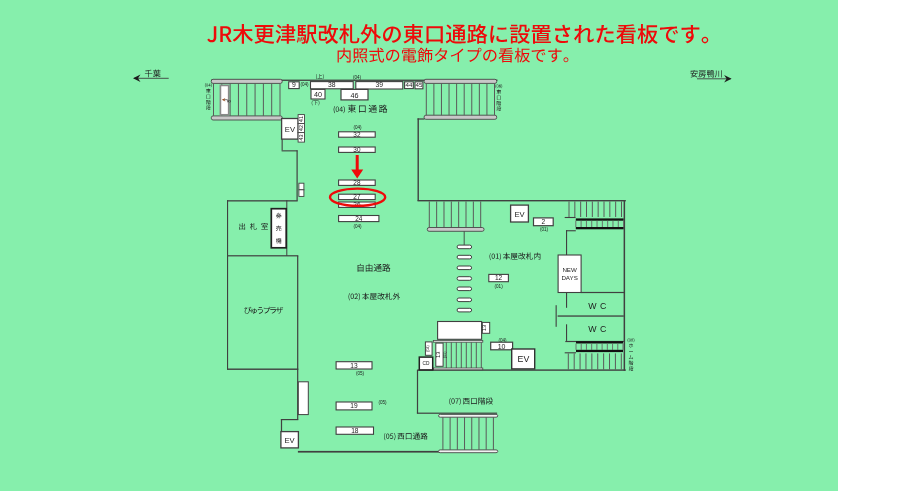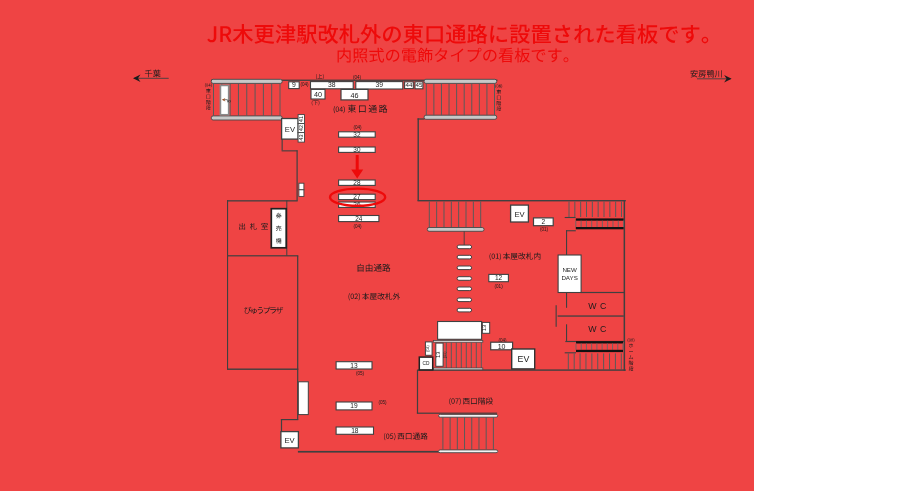--- a/index.html
+++ b/index.html
@@ -1,15 +1,15 @@
 <!DOCTYPE html>
 <html><head><meta charset="utf-8"><title>JR木更津駅 東口通路 看板</title>
 <style>
 html,body{margin:0;padding:0;background:#ffffff;}
-#page{position:relative;width:754px;height:491px;background:#ef4444;overflow:hidden;}
+#page{position:relative;width:838px;height:491px;background:#86efac;overflow:hidden;}
 svg{position:absolute;top:0;left:0;font-family:"Liberation Sans",sans-serif;}
 text{fill:#1c1c1c;}
 </style></head>
 <body>
 <div id="page">
 <svg width="919" height="491" viewBox="0 0 919 491">
 
 <path d="M211.8 42.3C215 42.3 216.3 40 216.3 37.2V26.3H213.8V37C213.8 39.3 213.1 40.1 211.5 40.1C210.5 40.1 209.6 39.6 209 38.4L207.2 39.7C208.2 41.4 209.7 42.3 211.8 42.3Z M222.8 33.7V28.3H225.2C227.4 28.3 228.7 29 228.7 30.9C228.7 32.8 227.4 33.7 225.2 33.7ZM228.9 42H231.7L227.9 35.4C229.8 34.7 231.1 33.3 231.1 30.9C231.1 27.5 228.7 26.3 225.5 26.3H220.3V42H222.8V35.7H225.4Z M241.8 24V29.2H233.6V31.1H240.9C239.1 34.7 236 38.2 232.7 39.9C233.2 40.3 233.9 41.1 234.2 41.6C237.1 39.8 239.8 36.8 241.8 33.4V43.8H244V33.4C246 36.7 248.7 39.8 251.5 41.6C251.9 41 252.6 40.2 253 39.8C249.9 38.1 246.7 34.6 244.8 31.1H252.2V29.2H244V24Z M259.1 37 257.3 37.7C258 38.8 258.9 39.7 259.8 40.5C258.5 41.1 256.8 41.6 254.5 42C254.9 42.5 255.5 43.4 255.7 43.8C258.3 43.3 260.3 42.5 261.7 41.6C264.7 43.1 268.6 43.5 273.5 43.7C273.6 43 273.9 42.1 274.3 41.7C269.7 41.6 266.1 41.4 263.4 40.3C264.3 39.3 264.9 38.2 265.2 37H272.2V28.5H265.4V26.9H273.5V25.1H254.9V26.9H263.3V28.5H256.8V37H263C262.7 37.8 262.3 38.6 261.5 39.4C260.5 38.7 259.7 38 259.1 37ZM258.7 33.5H263.3V34.2L263.3 35.3H258.7ZM265.4 35.3 265.4 34.3V33.5H270.2V35.3ZM258.7 30.1H263.3V31.9H258.7ZM265.4 30.1H270.2V31.9H265.4Z M276.8 25.8C278 26.6 279.6 27.8 280.4 28.6L281.7 27C280.8 26.3 279.2 25.1 278 24.4ZM275.5 31.3C276.7 32.1 278.3 33.3 279.1 34L280.3 32.4C279.5 31.7 277.8 30.6 276.7 29.9ZM276.1 42 277.9 43.3C278.9 41.3 280.1 38.8 281.1 36.6L279.5 35.3C278.5 37.7 277.1 40.4 276.1 42ZM282 35.7V37.4H286.8V39H280.9V40.7H286.8V43.8H288.8V40.7H295.1V39H288.8V37.4H294.2V35.7H288.8V34.3H293.8V31.1H295.3V29.3H293.8V26.2H288.8V24H286.8V26.2H282.3V27.8H286.8V29.3H281.1V31.1H286.8V32.7H282.2V34.3H286.8V35.7ZM288.8 27.8H291.9V29.3H288.8ZM288.8 32.7V31.1H291.9V32.7Z M300.9 37.5C301.2 38.6 301.6 40 301.6 40.9L302.6 40.7C302.5 39.8 302.2 38.4 301.8 37.3ZM299.3 37.7C299.5 38.9 299.6 40.5 299.6 41.6L300.6 41.5C300.6 40.4 300.5 38.8 300.3 37.5ZM297.8 37.2C297.7 39.1 297.4 41 296.7 42.1L297.8 42.7C298.6 41.5 298.8 39.4 298.9 37.4ZM307.5 24.8V33C307.5 36.1 307.3 40.1 305.4 42.8C305.9 43 306.7 43.5 307 43.8C308.9 41.2 309.3 37.1 309.4 33.9H310.9C311.6 38.4 312.9 41.9 315.6 43.9C315.9 43.3 316.5 42.6 316.9 42.2C314.6 40.7 313.3 37.6 312.7 33.9H316V24.8ZM309.4 26.7H314.1V32.1H309.4ZM301.4 29.7V31.3H299.6V29.7ZM297.9 24.9V36.1H304.4C304.4 37.3 304.3 38.2 304.2 39C304 38.3 303.6 37.5 303.2 36.8L302.4 37.1C302.8 38 303.3 39.2 303.5 39.9L304.2 39.6C304 41.1 303.9 41.7 303.7 42C303.5 42.2 303.4 42.2 303.1 42.2C302.8 42.2 302.2 42.2 301.5 42.2C301.8 42.6 301.9 43.3 301.9 43.8C302.7 43.8 303.5 43.8 303.9 43.7C304.4 43.7 304.8 43.5 305.1 43.1C305.7 42.4 305.9 40.5 306.1 35.3C306.2 35.1 306.2 34.5 306.2 34.5H303V32.9H305.5V31.3H303V29.7H305.5V28.1H303V26.5H305.9V24.9ZM301.4 28.1H299.6V26.5H301.4ZM301.4 32.9V34.5H299.6V32.9Z M329.6 24C329 27.2 327.9 30.1 326.4 32.2V25.8H318.9V27.7H324.4V31.4H318.9V38.1C318.9 40.3 319.5 40.8 321.5 40.8C322 40.8 324.1 40.8 324.6 40.8C326.4 40.8 326.9 40.1 327.2 37.3C326.6 37.2 325.8 36.9 325.4 36.5C325.3 38.6 325.1 38.9 324.4 38.9C323.9 38.9 322.2 38.9 321.8 38.9C320.9 38.9 320.8 38.8 320.8 38.1V33.3H324.4V34.1H326.4V33.3C326.8 33.6 327.3 34 327.6 34.2C328 33.7 328.4 33 328.8 32.4C329.4 34.5 330.1 36.4 331 38.1C329.6 39.9 327.7 41.2 325.2 42.1C325.6 42.5 326.2 43.4 326.4 43.9C328.8 42.9 330.7 41.6 332.2 39.9C333.4 41.6 335 42.9 336.9 43.8C337.2 43.2 337.9 42.4 338.3 42C336.3 41.2 334.7 39.8 333.5 38.1C334.9 35.9 335.8 33.2 336.4 29.8H338V27.9H330.8C331.1 26.7 331.5 25.6 331.7 24.4ZM334.3 29.8C333.9 32.3 333.2 34.4 332.3 36.2C331.3 34.3 330.6 32.1 330.1 29.8Z M350.1 24.2V40C350.1 42.5 350.7 43.2 352.9 43.2C353.4 43.2 355.9 43.2 356.3 43.2C358.5 43.2 359.1 42 359.3 38.3C358.7 38.2 357.9 37.8 357.5 37.4C357.3 40.6 357.2 41.4 356.2 41.4C355.7 41.4 353.6 41.4 353.2 41.4C352.2 41.4 352.1 41.2 352.1 40V24.2ZM343.6 24V28.6H339.8V30.5H343.4C342.5 33.3 340.8 36.5 339.2 38.3C339.5 38.8 340.1 39.6 340.3 40.2C341.5 38.8 342.7 36.5 343.6 34.1V43.8H345.6V33.7C346.4 34.8 347.3 36.1 347.8 36.8L349 35.1C348.5 34.5 346.4 32 345.6 31.2V30.5H349.2V28.6H345.6V24Z M366 29.1H369.7C369.3 31.1 368.8 32.8 368.1 34.4C367.1 33.6 365.8 32.6 364.5 31.9C365 31 365.5 30.1 366 29.1ZM372.5 29.1 371.6 29.4C371.7 28.8 371.9 28.2 372 27.6L370.6 27.1L370.3 27.2H366.7C367.1 26.3 367.4 25.4 367.6 24.4L365.6 24C364.6 27.9 362.9 31.4 360.5 33.6C361 33.9 361.8 34.5 362.2 34.9C362.7 34.4 363.1 33.9 363.5 33.4C364.8 34.2 366.2 35.3 367.2 36.2C365.6 38.9 363.5 40.8 361.1 42.1C361.5 42.4 362.3 43.2 362.7 43.7C366.6 41.4 369.7 37.2 371.3 30.8C372.2 32.1 373.2 33.5 374.3 34.7V43.7H376.4V36.6C377.4 37.5 378.5 38.3 379.7 38.8C380 38.3 380.6 37.5 381.1 37.1C379.5 36.4 377.8 35.3 376.4 33.9V24H374.3V31.8C373.6 30.9 372.9 30 372.5 29.1Z M391.2 28.6C391 30.4 390.6 32.4 390 34.1C389.1 37.3 388.1 38.7 387.1 38.7C386.2 38.7 385.1 37.6 385.1 35.1C385.1 32.5 387.4 29.2 391.2 28.6ZM393.5 28.5C396.8 28.9 398.6 31.4 398.6 34.5C398.6 37.9 396.2 39.9 393.5 40.5C392.9 40.6 392.3 40.7 391.6 40.8L392.8 42.8C398 42.1 400.9 39 400.9 34.5C400.9 30.1 397.6 26.5 392.5 26.5C387.2 26.5 383 30.6 383 35.4C383 38.9 384.9 41.3 387 41.3C389.2 41.3 390.9 38.8 392.2 34.5C392.8 32.5 393.2 30.4 393.5 28.5Z M405.8 29.4V37.4H410.6C408.8 39.2 406 40.9 403.4 41.8C403.9 42.2 404.5 43 404.8 43.5C407.4 42.4 410.2 40.5 412.2 38.3V43.8H414.3V38.3C416.3 40.5 419.2 42.4 421.8 43.5C422.2 43 422.8 42.2 423.3 41.8C420.7 40.9 417.8 39.2 415.9 37.4H421V29.4H414.3V27.8H422.7V25.9H414.3V24H412.2V25.9H404V27.8H412.2V29.4ZM407.8 34.1H412.2V35.8H407.8ZM414.3 34.1H419V35.8H414.3ZM407.8 30.9H412.2V32.6H407.8ZM414.3 30.9H419V32.6H414.3Z M426.5 26.2V43.3H428.6V41.5H440.6V43.2H442.8V26.2ZM428.6 39.5V28.2H440.6V39.5Z M446.4 25.7C447.7 26.7 449.3 28.3 450 29.3L451.5 27.9C450.8 26.8 449.1 25.4 447.8 24.5ZM450.9 32.4H446.1V34.2H449V39.4C447.9 40.2 446.7 41 445.8 41.6L446.7 43.6C447.9 42.7 449 41.8 450.1 40.9C451.4 42.6 453.2 43.3 455.9 43.4C458.4 43.5 462.9 43.4 465.4 43.3C465.5 42.8 465.8 41.8 466.1 41.4C463.3 41.6 458.4 41.6 455.9 41.5C453.5 41.4 451.9 40.8 450.9 39.3ZM453.1 24.8V26.4H461.4C460.7 26.9 459.9 27.4 459 27.8C458.1 27.4 457.1 27 456.2 26.7L454.9 27.8C456.1 28.3 457.3 28.8 458.5 29.4H453V40.4H454.9V37H458V40.3H459.8V37H463V38.5C463 38.8 462.9 38.8 462.6 38.9C462.4 38.9 461.6 38.9 460.7 38.8C460.9 39.3 461.1 40 461.2 40.5C462.6 40.5 463.5 40.4 464.1 40.2C464.7 39.9 464.9 39.4 464.9 38.5V29.4H462.2C461.8 29.1 461.3 28.9 460.8 28.6C462.3 27.8 463.8 26.7 464.9 25.7L463.6 24.7L463.2 24.8ZM463 30.9V32.4H459.8V30.9ZM454.9 33.9H458V35.5H454.9ZM454.9 32.4V30.9H458V32.4ZM463 33.9V35.5H459.8V33.9Z M470.1 26.6H473.6V29.9H470.1ZM467.3 40.9 467.6 42.9C469.9 42.3 473.1 41.6 476 40.8L475.8 39L473.2 39.6V36.2H475.7C475.9 36.5 476.1 36.9 476.2 37.1L477.2 36.7V43.7H479V43H483.8V43.7H485.7V36.7L486.2 36.8C486.4 36.3 487 35.5 487.4 35.1C485.6 34.5 484 33.5 482.7 32.4C484 30.8 485.1 28.8 485.8 26.6L484.5 26L484.1 26.1H480.5C480.7 25.6 480.9 25 481.1 24.5L479.2 24C478.4 26.5 477.1 28.8 475.5 30.4V24.9H468.3V31.6H471.3V40L469.9 40.4V33.4H468.3V40.7ZM479 41.2V37.7H483.8V41.2ZM483.3 27.9C482.8 29 482.1 30 481.4 31C480.6 30.1 480 29.1 479.5 28.2L479.7 27.9ZM478.5 36C479.5 35.3 480.5 34.6 481.4 33.7C482.3 34.5 483.3 35.3 484.4 36ZM480.2 32.3C478.8 33.6 477.3 34.7 475.7 35.4V34.5H473.2V31.6H475.5V30.7C475.9 31 476.6 31.5 476.8 31.9C477.4 31.3 478 30.6 478.5 29.8C479 30.7 479.5 31.5 480.2 32.3Z M497.5 27.4 497.5 29.6C500 29.8 504 29.8 506.4 29.6V27.4C504.2 27.7 499.9 27.8 497.5 27.4ZM498.7 36.2 496.8 36.1C496.5 37.1 496.4 37.9 496.4 38.7C496.4 40.8 498.1 42 501.7 42C504 42 505.7 41.9 507.1 41.6L507 39.3C505.3 39.7 503.7 39.9 501.7 39.9C499.2 39.9 498.4 39.1 498.4 38.1C498.4 37.6 498.5 37 498.7 36.2ZM493.8 25.9 491.4 25.6C491.4 26.2 491.3 26.9 491.2 27.4C491 29.1 490.3 32.7 490.3 35.9C490.3 38.8 490.7 41.3 491.1 42.8L493 42.7C493 42.4 493 42.1 493 41.9C493 41.6 493 41.2 493.1 40.9C493.3 39.8 494.1 37.5 494.6 35.9L493.5 35.1C493.2 35.9 492.8 36.9 492.4 37.8C492.3 37 492.3 36.2 492.3 35.5C492.3 33.2 493 29.2 493.3 27.5C493.4 27.1 493.6 26.2 493.8 25.9Z M511 24.7V26.3H517.3V24.7ZM510.9 33.4V34.9H517.4V33.4ZM509.9 27.6V29.2H518.1V27.6ZM510.9 30.5V32.1H517.4V31.8C517.8 32 518.5 32.7 518.8 33.1C521.1 31.5 521.5 29.2 521.5 27.3V26.5H524.6V29.7C524.6 31.5 525.1 32 526.6 32C526.9 32 527.6 32 527.9 32C529.2 32 529.7 31.4 529.8 28.8C529.3 28.6 528.6 28.3 528.2 28C528.1 30 528 30.3 527.7 30.3C527.6 30.3 527 30.3 526.9 30.3C526.6 30.3 526.5 30.2 526.5 29.7V24.7H519.6V27.2C519.6 28.7 519.3 30.4 517.4 31.7V30.5ZM518.4 33.2V35.1H526.1C525.5 36.5 524.7 37.7 523.6 38.7C522.6 37.6 521.7 36.4 521.1 35.1L519.4 35.6C520.1 37.3 521 38.7 522.1 39.9C520.7 40.9 519.1 41.6 517.4 42C517.8 42.4 518.3 43.3 518.5 43.8C520.4 43.2 522.1 42.4 523.6 41.3C525 42.4 526.7 43.2 528.6 43.8C528.9 43.3 529.4 42.4 529.9 42C528.1 41.6 526.5 40.9 525.2 39.9C526.7 38.3 527.9 36.3 528.6 33.7L527.3 33.2L527 33.2ZM510.9 36.3V43.5H512.6V42.6H517.3V36.3ZM512.6 37.9H515.6V41H512.6Z M544.4 26.3H547.5V27.9H544.4ZM539.5 26.3H542.6V27.9H539.5ZM534.7 26.3H537.7V27.9H534.7ZM538.7 36.1H546.8V37.1H538.7ZM538.7 38.2H546.8V39.2H538.7ZM538.7 34.1H546.8V35H538.7ZM536.9 32.9V40.4H548.7V32.9H541.8L542 31.9H550.4V30.3H542.2L542.4 29.3H549.5V24.9H532.8V29.3H540.3L540.2 30.3H531.8V31.9H540L539.8 32.9ZM533 33.2V43.8H535V43H550.9V41.4H535V33.2Z M558.7 35.2 556.6 34.8C555.9 36.1 555.5 37.3 555.5 38.5C555.5 41.5 558.2 43 562.3 43C564.8 43.1 566.7 42.8 567.9 42.6L568.1 40.4C566.6 40.7 564.7 41 562.5 41C559.4 40.9 557.7 40.1 557.7 38.2C557.7 37.2 558 36.3 558.7 35.2ZM555 28.3 555 30.4C558.5 30.7 561.5 30.7 564 30.5C564.7 32.1 565.6 33.8 566.4 34.9C565.6 34.8 564.1 34.7 563 34.6L562.9 36.4C564.5 36.5 567.1 36.8 568.2 37L569.3 35.5C568.9 35.1 568.6 34.7 568.3 34.2C567.6 33.3 566.7 31.8 566.1 30.3C567.5 30.1 569 29.8 570.2 29.4L570 27.3C568.6 27.8 566.9 28.1 565.4 28.3C565 27.2 564.6 25.9 564.5 24.8L562.2 25.1C562.4 25.7 562.6 26.4 562.7 26.9L563.3 28.5C561 28.7 558.1 28.6 555 28.3Z M579.1 26.7 579 28.5C578 28.7 576.9 28.8 576.2 28.8C575.6 28.9 575.1 28.9 574.6 28.9L574.8 31L578.9 30.5L578.7 32.4C577.6 34.1 575.3 37.1 574.1 38.6L575.4 40.5C576.3 39.3 577.6 37.4 578.6 36C578.5 38.3 578.5 39.5 578.5 41.5C578.5 41.9 578.5 42.5 578.4 42.9H580.7C580.7 42.5 580.6 41.9 580.6 41.5C580.5 39.6 580.5 38 580.5 36.2C580.5 35.5 580.5 34.8 580.6 34C582.4 32 584.9 30 586.5 30C587.6 30 588.2 30.5 588.2 31.7C588.2 33.7 587.4 37 587.4 39.4C587.4 41.3 588.4 42.3 589.9 42.3C591.4 42.3 592.7 41.6 593.8 40.6L593.5 38.3C592.5 39.3 591.4 39.9 590.5 39.9C589.8 39.9 589.5 39.4 589.5 38.8C589.5 36.6 590.3 33.2 590.3 31C590.3 29.2 589.2 28 587.1 28C585 28 582.4 29.9 580.7 31.4L580.8 30.5C581.2 30 581.6 29.4 581.8 29L581.1 28.1L581 28.1C581.2 26.7 581.4 25.6 581.5 25L579 24.9C579.1 25.5 579.1 26.1 579.1 26.7Z M605.8 31.6V33.6C607.1 33.4 608.4 33.4 609.8 33.4C611.1 33.4 612.3 33.5 613.4 33.6L613.5 31.6C612.2 31.5 611 31.4 609.7 31.4C608.4 31.4 606.9 31.5 605.8 31.6ZM606.5 36.9 604.5 36.7C604.3 37.5 604.2 38.4 604.2 39.3C604.2 41.4 606 42.6 609.5 42.6C611.1 42.6 612.5 42.4 613.7 42.3L613.8 40.1C612.4 40.4 610.9 40.6 609.5 40.6C606.8 40.6 606.2 39.7 606.2 38.7C606.2 38.2 606.3 37.5 606.5 36.9ZM599 28.5C598.2 28.5 597.5 28.5 596.4 28.4L596.5 30.5C597.3 30.5 598 30.5 599 30.5C599.6 30.5 600.1 30.5 600.7 30.5L600.2 32.6C599.4 35.5 597.9 39.9 596.6 42.1L598.9 42.9C600.1 40.5 601.5 36.1 602.3 33.1C602.5 32.2 602.8 31.2 603 30.3C604.4 30.1 605.9 29.9 607.3 29.6V27.5C606 27.8 604.7 28 603.4 28.2L603.7 27C603.7 26.5 603.9 25.7 604.1 25.1L601.5 24.9C601.6 25.4 601.5 26.2 601.4 26.9C601.4 27.3 601.3 27.8 601.2 28.5C600.4 28.5 599.7 28.5 599 28.5Z M623.1 37.6H631.7V38.8H623.1ZM623.1 36.2V35H631.7V36.2ZM623.1 40.1H631.7V41.5H623.1ZM633.2 24.2C629.7 24.8 623.3 25.1 618.1 25.1C618.3 25.5 618.5 26.2 618.5 26.6C620.3 26.6 622.2 26.6 624.1 26.5L623.7 27.8H618.4V29.3H623.2C623 29.8 622.8 30.2 622.6 30.6H616.9V32.2H621.7C620.4 34.4 618.6 36.3 616.3 37.6C616.7 38 617.3 38.7 617.5 39.2C618.9 38.4 620.1 37.4 621.1 36.3V43.9H623.1V43H631.7V43.9H633.7V33.5H623.3C623.5 33.1 623.8 32.7 624 32.2H635.7V30.6H624.8L625.3 29.3H634.5V27.8H625.9L626.3 26.4C629.3 26.3 632.2 26 634.4 25.6Z M646.6 25.3V31.3C646.6 34.7 646.3 39.3 643.9 42.6C644.3 42.8 645.2 43.4 645.5 43.7C647.7 40.9 648.3 36.7 648.5 33.3C649.2 35.5 650.1 37.6 651.2 39.3C650.1 40.6 648.7 41.6 647.3 42.2C647.7 42.6 648.3 43.3 648.5 43.8C650 43.1 651.3 42.1 652.4 40.9C653.5 42.1 654.8 43.1 656.4 43.9C656.7 43.3 657.3 42.6 657.7 42.2C656.2 41.5 654.8 40.6 653.7 39.3C655.2 37.2 656.4 34.5 657 31.1L655.7 30.7L655.4 30.8H648.5V27.2H657.1V25.3ZM650.1 32.6H654.7C654.2 34.5 653.4 36.3 652.4 37.7C651.4 36.2 650.7 34.5 650.1 32.6ZM641 24V28.5H638V30.4H640.8C640.2 33.2 638.8 36.3 637.5 38.1C637.8 38.6 638.3 39.4 638.5 39.9C639.4 38.6 640.3 36.6 641 34.5V43.8H642.9V34.3C643.6 35.4 644.3 36.5 644.6 37.3L645.8 35.7C645.4 35.1 643.6 32.7 642.9 32V30.4H645.5V28.5H642.9V24Z M659.9 27.7 660.1 30.1C662.5 29.5 667.4 29 669.6 28.8C667.8 29.9 665.9 32.5 665.9 35.7C665.9 40.4 670.3 42.7 674.5 42.9L675.3 40.6C671.7 40.4 668.1 39.1 668.1 35.3C668.1 32.8 670 29.7 672.8 28.9C673.9 28.6 675.8 28.6 677 28.6V26.4C675.5 26.5 673.4 26.6 671.1 26.8C667.2 27.1 663.4 27.5 661.8 27.6C661.4 27.7 660.7 27.7 659.9 27.7ZM673.9 30.9 672.6 31.5C673.3 32.4 673.8 33.4 674.3 34.5L675.7 33.9C675.2 33 674.4 31.7 673.9 30.9ZM676.3 30 675 30.6C675.7 31.5 676.2 32.4 676.8 33.5L678.1 32.9C677.6 32 676.8 30.7 676.3 30Z M691.4 34C691.7 36 690.9 36.9 689.8 36.9C688.7 36.9 687.8 36.2 687.8 35C687.8 33.7 688.8 33 689.8 33C690.5 33 691.1 33.3 691.4 34ZM681.5 27.8 681.6 29.9C684.2 29.7 687.7 29.6 691 29.5L691 31.4C690.6 31.2 690.2 31.2 689.8 31.2C687.6 31.2 685.8 32.8 685.8 35C685.8 37.5 687.7 38.7 689.4 38.7C690 38.7 690.5 38.6 690.9 38.4C689.9 40.1 687.9 41 685.4 41.6L687.2 43.3C692.3 41.9 693.8 38.5 693.8 35.7C693.8 34.6 693.5 33.6 693 32.9L693 29.5C696.1 29.5 698.1 29.6 699.4 29.6L699.4 27.6H693L693 26.6C693 26.3 693.1 25.3 693.2 25H690.7C690.8 25.2 690.8 25.9 690.9 26.6L690.9 27.6C687.9 27.7 683.9 27.8 681.5 27.8Z M705 36.8C703.2 36.8 701.6 38.3 701.6 40.1C701.6 41.9 703.2 43.4 705 43.4C706.8 43.4 708.3 41.9 708.3 40.1C708.3 38.3 706.8 36.8 705 36.8ZM705 42.1C703.9 42.1 702.9 41.2 702.9 40.1C702.9 39 703.9 38.1 705 38.1C706.1 38.1 707 39 707 40.1C707 41.2 706.1 42.1 705 42.1Z" fill="#ee0a0a"></path>
 
 <path d="M337.6 50.5V62.6H338.8V51.7H343.5C343.4 53.8 342.8 56.5 339.2 58.4C339.5 58.6 339.9 59.1 340.1 59.3C342.3 58 343.5 56.5 344.1 54.9C345.6 56.3 347.2 58 348 59.1L349 58.3C348 57.1 346 55.2 344.4 53.8C344.6 53.1 344.7 52.3 344.7 51.7H349.4V61C349.4 61.3 349.3 61.4 349 61.4C348.7 61.4 347.6 61.4 346.4 61.3C346.6 61.7 346.8 62.2 346.9 62.6C348.3 62.6 349.3 62.6 349.9 62.4C350.5 62.2 350.6 61.8 350.6 61V50.5H344.7V47.7H343.5V50.5Z M360.8 54.7H365.5V57.2H360.8ZM359.6 53.7V58.2H366.7V53.7ZM357.7 59.3C357.9 60.3 358 61.7 358 62.5L359.2 62.4C359.2 61.5 359 60.2 358.8 59.2ZM361.2 59.2C361.6 60.3 362 61.7 362.2 62.5L363.4 62.2C363.2 61.4 362.7 60 362.3 59ZM364.5 59.1C365.3 60.2 366.1 61.7 366.5 62.6L367.7 62.1C367.3 61.2 366.4 59.7 365.6 58.7ZM355 58.8C354.5 60 353.6 61.3 352.9 62.2L354.1 62.7C354.8 61.8 355.6 60.3 356.2 59.1ZM354.9 49.5H357.3V52.3H354.9ZM354.9 56.6V53.4H357.3V56.6ZM353.7 48.4V58.5H354.9V57.7H358.4V48.4ZM359.1 48.4V49.4H361.8C361.5 50.9 360.8 52 358.6 52.6C358.9 52.8 359.2 53.2 359.3 53.5C361.8 52.7 362.7 51.4 363 49.4H365.9C365.8 51 365.7 51.6 365.5 51.8C365.4 51.9 365.2 52 365 52C364.8 52 364.1 52 363.4 51.9C363.6 52.2 363.7 52.6 363.7 52.9C364.4 52.9 365.2 52.9 365.5 52.9C366 52.9 366.2 52.8 366.5 52.5C366.8 52.1 367 51.2 367.1 48.8C367.2 48.7 367.2 48.4 367.2 48.4Z M379.9 48.5C380.7 49.1 381.7 49.9 382.2 50.5L383.1 49.8C382.6 49.2 381.5 48.4 380.7 47.8ZM377.6 47.8C377.6 48.8 377.6 49.7 377.6 50.7H369.3V51.9H377.7C378.1 57.9 379.5 62.6 382.2 62.6C383.4 62.6 383.9 61.8 384.1 59C383.7 58.8 383.3 58.6 383 58.3C382.9 60.5 382.7 61.4 382.3 61.4C380.6 61.4 379.4 57.4 379 51.9H383.7V50.7H378.9C378.9 49.8 378.8 48.8 378.8 47.8ZM369.4 60.9 369.7 62.1C371.8 61.7 374.8 61 377.6 60.3L377.5 59.2L374 60V55.5H377V54.3H369.9V55.5H372.8V60.2Z M392.3 50.9C392.1 52.4 391.8 53.9 391.4 55.3C390.6 58 389.7 59.1 389 59.1C388.2 59.1 387.3 58.2 387.3 56.1C387.3 53.9 389.2 51.3 392.3 50.9ZM393.7 50.9C396.4 51.1 398 53.1 398 55.6C398 58.4 395.9 59.9 393.9 60.4C393.5 60.5 393 60.6 392.5 60.6L393.2 61.8C397.1 61.3 399.3 59 399.3 55.6C399.3 52.3 396.9 49.7 393.1 49.7C389.2 49.7 386 52.7 386 56.3C386 58.9 387.5 60.6 388.9 60.6C390.4 60.6 391.7 58.9 392.7 55.5C393.1 54 393.4 52.4 393.7 50.9Z M404 52.1V52.9H407.4V52.1ZM403.7 53.8V54.5H407.4V53.8ZM410.3 53.8V54.5H414.2V53.8ZM410.3 52.1V52.9H413.8V52.1ZM413.2 58.3V59.4H409.4V58.3ZM413.2 57.5H409.4V56.4H413.2ZM408.2 58.3V59.4H404.6V58.3ZM408.2 57.5H404.6V56.4H408.2ZM403.4 55.5V61.2H404.6V60.3H408.2V60.8C408.2 62.1 408.7 62.5 410.5 62.5C410.9 62.5 413.9 62.5 414.3 62.5C415.8 62.5 416.2 61.9 416.4 60C416.1 59.9 415.6 59.7 415.3 59.6C415.3 61.2 415.1 61.5 414.2 61.5C413.6 61.5 411.1 61.5 410.6 61.5C409.6 61.5 409.4 61.4 409.4 60.8V60.3H414.4V55.5ZM402 50.3V53.5H403.1V51.2H408.3V54.9H409.5V51.2H414.7V53.5H415.8V50.3H409.5V49.3H414.8V48.4H403V49.3H408.3V50.3Z M426.2 51H427.9V53.1H425C425.5 52.5 425.9 51.8 426.2 51ZM420.5 47.7C419.9 49 418.9 50.7 417.3 51.9C417.6 52 417.9 52.4 418.1 52.6L418.7 52.1V60.6L417.6 60.8L418 61.9C419.3 61.6 421.1 61.1 422.8 60.6C423 61.1 423.3 61.6 423.4 62L424.4 61.5C424.1 60.5 423.2 59 422.4 57.8L421.4 58.3C421.7 58.7 422 59.2 422.3 59.7L419.8 60.3V57.2H423.7V52.9C424 53 424.5 53.4 424.7 53.6L425 53.2V60.2H426.1V54.2H427.9V62.6H429V54.2H431V59C431 59.1 430.9 59.2 430.8 59.2C430.7 59.2 430.3 59.2 429.8 59.2C429.9 59.5 430.1 59.9 430.1 60.2C430.9 60.2 431.4 60.2 431.7 60C432 59.8 432.1 59.5 432.1 59V53.1H429V51H432.5V49.9H426.7C426.9 49.2 427.1 48.6 427.3 47.9L426.1 47.7C425.6 49.7 424.8 51.6 423.7 52.8V52H421.9V50.4H420.9V52H418.8C419.9 50.9 420.7 49.7 421.3 48.7C422.2 49.5 423.1 50.7 423.6 51.5L424.4 50.5C423.9 49.7 422.7 48.5 421.7 47.7ZM419.8 55H422.6V56.3H419.8ZM419.8 54.2V52.9H422.6V54.2Z M441.9 48.6 440.4 48.1C440.3 48.5 440.1 49.1 439.9 49.4C439.1 50.9 437.5 53.3 434.7 55L435.8 55.9C437.6 54.6 439 53 440.1 51.6H445.5C445.2 52.9 444.4 54.7 443.3 56.1C442.2 55.3 441 54.5 439.9 53.9L439 54.8C440.1 55.4 441.3 56.3 442.5 57.1C441 58.7 439 60.2 436.2 61L437.4 62C440.1 61 442.1 59.5 443.6 57.9C444.2 58.4 444.8 58.9 445.3 59.4L446.3 58.3C445.8 57.8 445.1 57.3 444.4 56.8C445.7 55.2 446.5 53.3 447 51.8C447.1 51.5 447.2 51.1 447.3 50.9L446.3 50.3C446 50.4 445.6 50.4 445.2 50.4H440.8L441.2 49.8C441.3 49.6 441.6 49 441.9 48.6Z M450.8 55.5 451.4 56.7C453.7 56 455.9 55 457.6 54.1V60.1C457.6 60.7 457.6 61.5 457.5 61.8H459.1C459 61.5 459 60.7 459 60.1V53.2C460.7 52.1 462.1 50.9 463.4 49.6L462.3 48.6C461.2 50 459.6 51.4 457.9 52.4C456.1 53.6 453.6 54.7 450.8 55.5Z M478.6 49.7C478.6 49.1 479.1 48.6 479.7 48.6C480.3 48.6 480.8 49.1 480.8 49.7C480.8 50.3 480.3 50.7 479.7 50.7C479.1 50.7 478.6 50.3 478.6 49.7ZM477.9 49.7C477.9 49.8 477.9 50 478 50.2L477.5 50.2C476.7 50.2 470.2 50.2 469.3 50.2C468.8 50.2 468.2 50.2 467.7 50.1V51.5C468.1 51.5 468.7 51.5 469.3 51.5C470.2 51.5 476.7 51.5 477.6 51.5C477.4 53 476.6 55.3 475.5 56.8C474.1 58.5 472.3 59.9 469.2 60.7L470.3 61.9C473.2 60.9 475.2 59.4 476.6 57.5C477.9 55.9 478.7 53.3 479.1 51.6L479.1 51.4C479.3 51.5 479.5 51.5 479.7 51.5C480.7 51.5 481.5 50.7 481.5 49.7C481.5 48.7 480.7 47.8 479.7 47.8C478.7 47.8 477.9 48.7 477.9 49.7Z M489.5 50.9C489.3 52.4 489 53.9 488.6 55.3C487.8 58 486.9 59.1 486.2 59.1C485.4 59.1 484.5 58.2 484.5 56.1C484.5 53.9 486.4 51.3 489.5 50.9ZM490.9 50.9C493.6 51.1 495.2 53.1 495.2 55.6C495.2 58.4 493.1 59.9 491.1 60.4C490.7 60.5 490.2 60.6 489.7 60.6L490.4 61.8C494.3 61.3 496.5 59 496.5 55.6C496.5 52.3 494.1 49.7 490.3 49.7C486.4 49.7 483.2 52.7 483.2 56.3C483.2 58.9 484.7 60.6 486.1 60.6C487.6 60.6 488.9 58.9 489.9 55.5C490.3 54 490.6 52.4 490.9 50.9Z M503.4 57.8H510.4V59H503.4ZM503.4 57V55.9H510.4V57ZM503.4 59.8H510.4V61H503.4ZM511.4 47.8C508.8 48.3 503.9 48.6 499.9 48.6C500 48.9 500.1 49.3 500.2 49.6C501.6 49.6 503.1 49.5 504.6 49.5C504.5 49.8 504.4 50.2 504.3 50.6H500.1V51.5H503.9C503.7 52 503.6 52.4 503.3 52.8H499V53.8H502.8C501.8 55.5 500.4 57 498.5 58C498.8 58.3 499.2 58.7 499.3 59C500.4 58.3 501.4 57.5 502.2 56.6V62.6H503.4V62H510.4V62.6H511.7V54.9H503.5C503.8 54.5 504 54.2 504.2 53.8H513.2V52.8H504.7C504.9 52.4 505.1 52 505.2 51.5H512.3V50.6H505.6L506 49.4C508.3 49.2 510.5 49 512.2 48.7Z M521.6 48.7V53.2C521.6 55.8 521.4 59.3 519.5 61.8C519.8 61.9 520.3 62.3 520.5 62.5C522.3 60.1 522.7 56.7 522.8 54H522.8C523.4 56 524.1 57.8 525.2 59.3C524.2 60.3 523.1 61.1 522 61.6C522.2 61.9 522.5 62.3 522.7 62.6C523.9 62 525 61.2 525.9 60.2C526.8 61.2 527.9 62 529.1 62.6C529.3 62.3 529.7 61.9 529.9 61.6C528.7 61.1 527.6 60.3 526.7 59.3C527.9 57.7 528.9 55.6 529.3 53.1L528.6 52.8L528.4 52.9H522.8V49.8H529.5V48.7ZM523.9 54H528C527.5 55.7 526.8 57.1 525.9 58.4C525.1 57.1 524.4 55.6 523.9 54ZM517.5 47.7V51.2H515V52.3H517.3C516.8 54.5 515.7 57.1 514.6 58.5C514.8 58.7 515.2 59.2 515.3 59.6C516.1 58.5 516.9 56.7 517.5 54.8V62.6H518.6V55.1C519.2 55.9 519.8 56.9 520.1 57.5L520.9 56.5C520.5 56.1 519.1 54.2 518.6 53.7V52.3H520.7V51.2H518.6V47.7Z M531.7 50.6 531.8 52C533.6 51.7 537.7 51.3 539.4 51.1C537.9 52 536.4 54 536.4 56.6C536.4 60.2 539.8 61.8 542.8 61.9L543.3 60.6C540.7 60.5 537.7 59.5 537.7 56.3C537.7 54.4 539.1 51.9 541.4 51.2C542.2 50.9 543.7 50.9 544.6 50.9V49.6C543.5 49.7 542 49.7 540.2 49.9C537.2 50.1 534.2 50.4 533.1 50.6C532.8 50.6 532.3 50.6 531.7 50.6ZM542.3 52.9 541.4 53.2C541.9 53.9 542.4 54.8 542.8 55.5L543.6 55.1C543.2 54.4 542.6 53.4 542.3 52.9ZM544 52.2 543.2 52.6C543.7 53.3 544.2 54.1 544.6 54.9L545.4 54.4C545.1 53.7 544.4 52.7 544 52.2Z M555.8 55.3C555.9 56.8 555.3 57.6 554.4 57.6C553.5 57.6 552.7 57 552.7 56C552.7 54.9 553.5 54.2 554.4 54.2C555 54.2 555.5 54.5 555.8 55.3ZM548.2 50.7 548.2 52C550.2 51.8 553 51.7 555.4 51.7L555.4 53.3C555.1 53.2 554.8 53.2 554.4 53.2C552.8 53.2 551.5 54.4 551.5 56C551.5 57.7 552.8 58.7 554.2 58.7C554.7 58.7 555.2 58.5 555.6 58.2C554.9 59.7 553.4 60.6 551.3 61.1L552.4 62.2C556.1 61 557.2 58.6 557.2 56.4C557.2 55.6 557 54.9 556.7 54.4L556.7 51.7H556.9C559.3 51.7 560.7 51.7 561.6 51.8L561.6 50.6C560.9 50.6 558.9 50.5 556.9 50.5H556.7L556.7 49.5C556.7 49.3 556.7 48.6 556.8 48.5H555.3C555.3 48.6 555.4 49.1 555.4 49.5L555.4 50.6C553 50.6 550 50.7 548.2 50.7Z M565.9 57.3C564.6 57.3 563.5 58.4 563.5 59.8C563.5 61.2 564.6 62.3 565.9 62.3C567.3 62.3 568.4 61.2 568.4 59.8C568.4 58.4 567.3 57.3 565.9 57.3ZM565.9 61.5C565.1 61.5 564.3 60.7 564.3 59.8C564.3 58.9 565.1 58.2 565.9 58.2C566.9 58.2 567.6 58.9 567.6 59.8C567.6 60.7 566.9 61.5 565.9 61.5Z" fill="#ee0a0a"></path>

